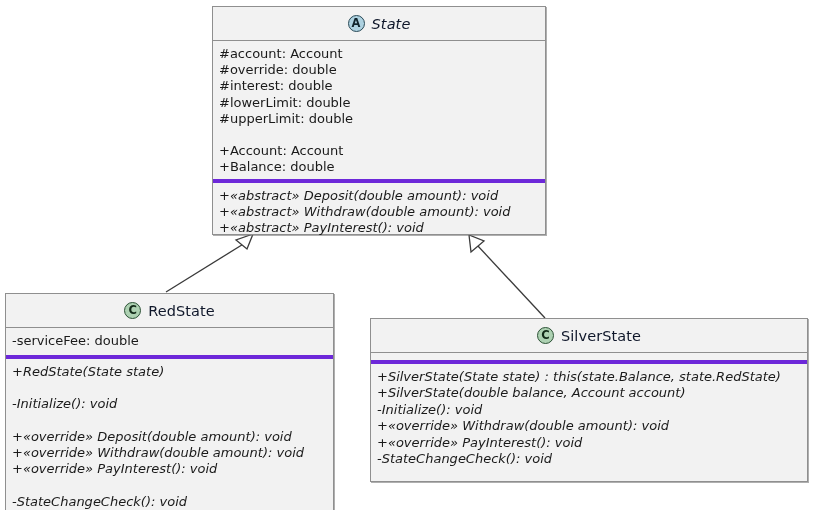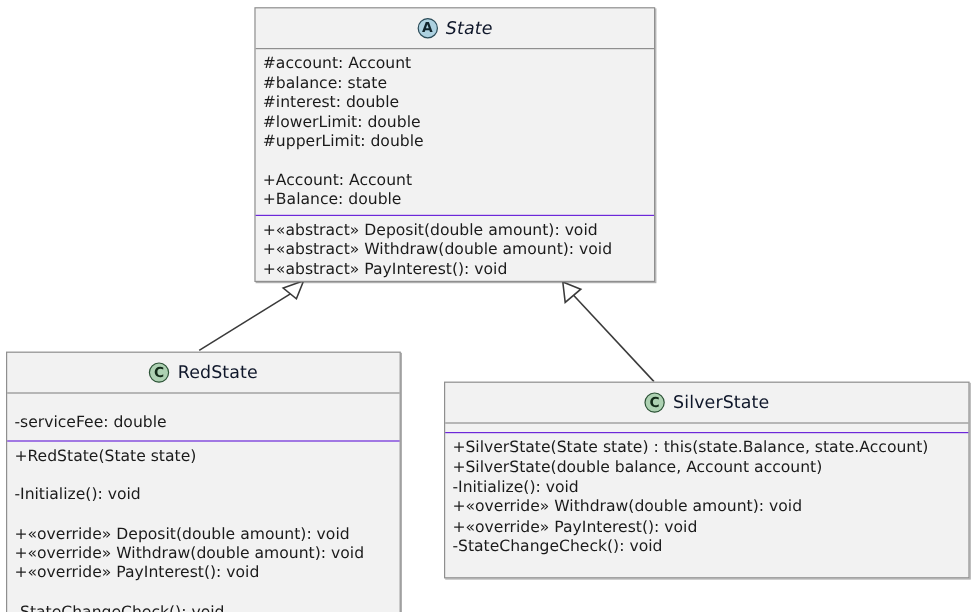--- a/index.html
+++ b/index.html
@@ -40,21 +40,21 @@
     box-sizing:border-box;
     flex:0 0 auto;
   }
   .type-icon.abstract{background:#add1e0;border:1.4px solid #2a4a57;color:#10242c;}
   .type-icon.concrete{background:#add1b2;border:1.4px solid #2c5236;color:#122a18;}
 
   .compartment{
     padding:5px 22px 6px 6px;
     box-sizing:border-box;
   }
-  .compartment + .compartment{border-top:1px solid #6d28d9;}
+  .compartment + .compartment{border-top:4px solid #6d28d9;font-style:italic;}
   .compartment.empty{padding:0;height:7px;}
 
   .member{
     font-size:13px;
     line-height:16.2px;
     color:#1a1a1a;
     white-space:pre;
   }
   .member.spacer{height:16.2px;}
 
@@ -84,21 +84,21 @@
 
   <div class="uml-class" id="class-state" style="left:212px;top:6px;width:334px;">
 
     <div class="class-header">
       <span class="type-icon abstract">A</span>
       <span class="class-title italic">State</span>
     </div>
 
     <div class="compartment" style="height:138px;">
       <div class="member">#account: Account</div>
-      <div class="member">#balance: state</div>
+      <div class="member">#override: double</div>
       <div class="member">#interest: double</div>
       <div class="member">#lowerLimit: double</div>
       <div class="member">#upperLimit: double</div>
       <div class="member spacer"></div>
       <div class="member">+Account: Account</div>
       <div class="member">+Balance: double</div>
     </div>
 
     <div class="compartment" style="height:55px;">
       <div class="member">+«abstract» Deposit(double amount): void</div>
@@ -107,21 +107,21 @@
     </div>
   </div>
 
   <div class="uml-class" id="class-redstate" style="left:5px;top:293px;width:329px;">
 
     <div class="class-header">
       <span class="type-icon concrete">C</span>
       <span class="class-title">RedState</span>
     </div>
 
-    <div class="compartment" style="height:27px;margin-top:12px;">
+    <div class="compartment" style="height:27px;">
       <div class="member">-serviceFee: double</div>
     </div>
 
     <div class="compartment" style="height:176px;">
       <div class="member">+RedState(State state)</div>
       <div class="member spacer"></div>
       <div class="member">-Initialize(): void</div>
       <div class="member spacer"></div>
       <div class="member">+«override» Deposit(double amount): void</div>
       <div class="member">+«override» Withdraw(double amount): void</div>
@@ -134,21 +134,21 @@
   <div class="uml-class" id="class-silverstate" style="left:370px;top:318px;width:438px;">
 
     <div class="class-header">
       <span class="type-icon concrete">C</span>
       <span class="class-title">SilverState</span>
     </div>
 
     <div class="compartment empty"></div>
 
     <div class="compartment dense" style="height:121px;">
-      <div class="member">+SilverState(State state) : this(state.Balance, state.Account)</div>
+      <div class="member">+SilverState(State state) : this(state.Balance, state.RedState)</div>
       <div class="member">+SilverState(double balance, Account account)</div>
       <div class="member">-Initialize(): void</div>
       <div class="member">+«override» Withdraw(double amount): void</div>
       <div class="member">+«override» PayInterest(): void</div>
       <div class="member">-StateChangeCheck(): void</div>
     </div>
   </div>
 
 </div>
 

